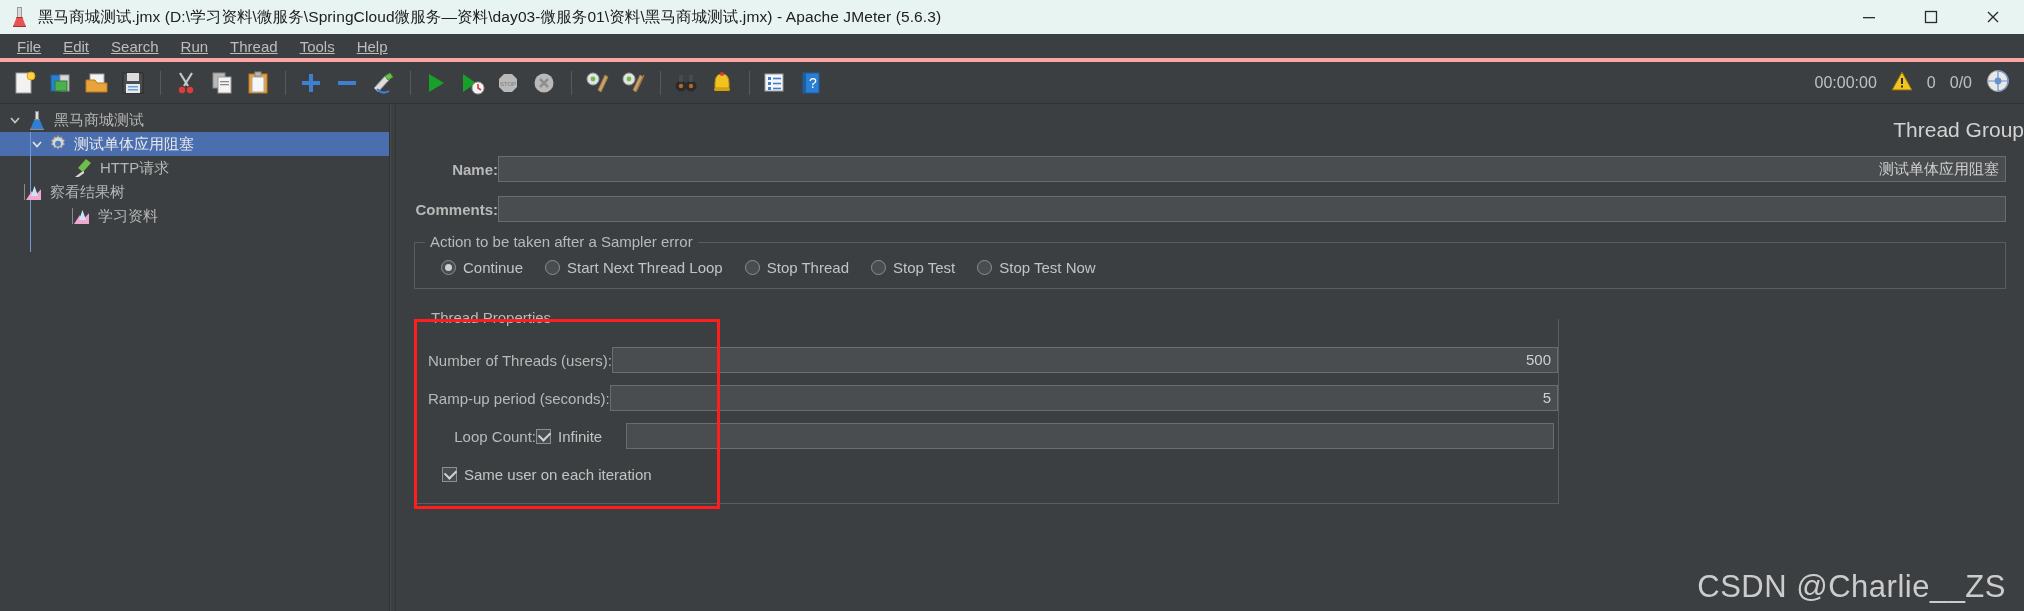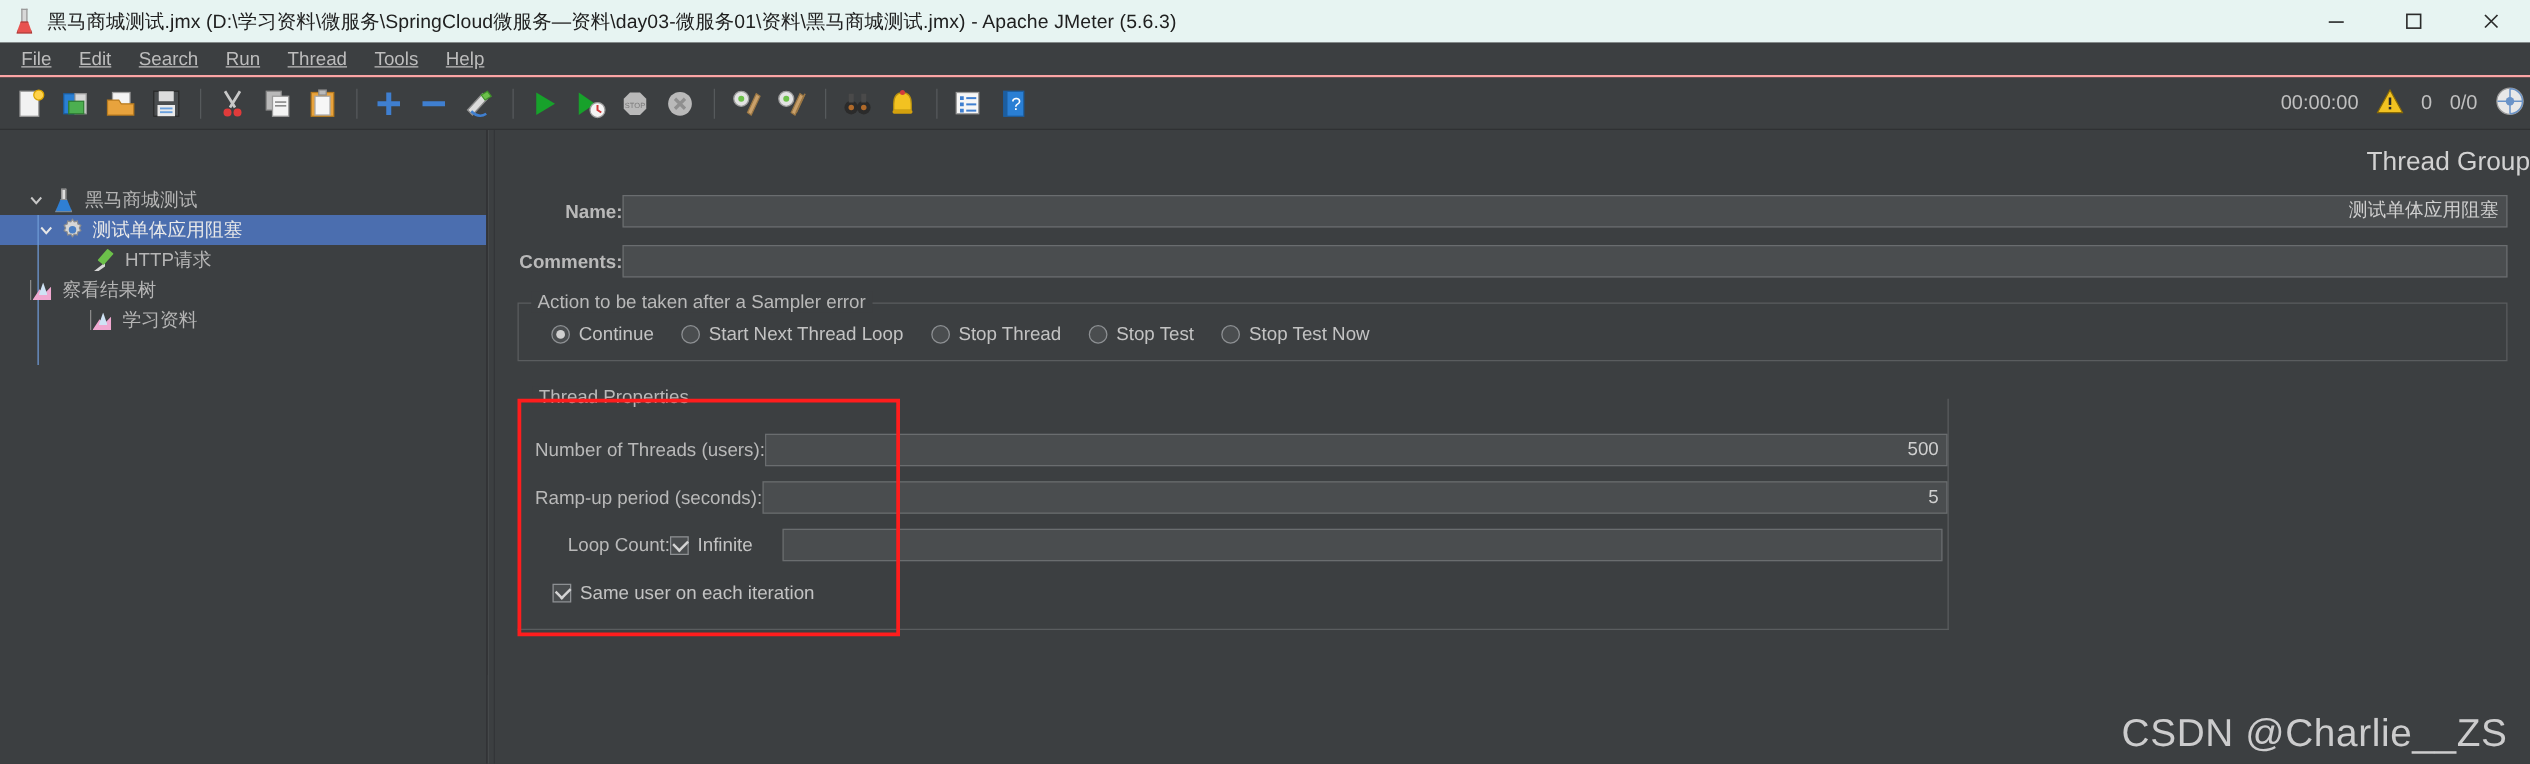--- a/index.html
+++ b/index.html
@@ -32,40 +32,40 @@
   .win-buttons { position:absolute; right:0; top:0; height:34px; display:flex; }
   .win-btn {
     width: 62px; height: 34px; display:flex; align-items:center; justify-content:center;
     color:#2b2b2b;
   }
   .win-btn svg { display:block; }
 
   
   .menubar {
     height: 28px; background: #3c3f41; display:flex; align-items:center;
-    padding-left: 6px; border-bottom: 2px solid #fca5a5;
+    padding-left: 6px; border-bottom: 4px solid #fca5a5;
   }
   .menu-item {
     font-size: 15px; color: #bdbdbd; padding: 3px 11px; cursor: default;
     white-space: nowrap;
   }
   .menu-item .acc { text-decoration: underline; }
 
   
   .toolbar {
     height: 42px; background: #3c3f41; display:flex; align-items:center;
     padding-left: 8px; position: relative; border-bottom: 1px solid #2f3133;
   }
   .tb-btn {
     width: 34px; height: 34px; margin-right: 2px; display:flex;
     align-items:center; justify-content:center; border-radius:2px; position:relative;
   }
   .tb-sep { width:1px; height:24px; background:#565a5c; margin: 0 8px; }
   .tb-right {
-    position:absolute; right: 4px; top:0; height:42px;
+    position:absolute; right: 14px; top:0; height:42px;
     display:flex; align-items:center; gap: 14px;
   }
   .tb-timer { font-size:16px; color:#c0c0c0; font-family:"Liberation Sans", sans-serif; }
   .tb-count { font-size:16px; color:#c0c0c0; }
 
   
   .body-split { display:flex; height: calc(611px - 34px - 28px - 42px); }
   .tree-pane {
     width: 390px; background: #3c3f41; position:relative; overflow:hidden;
     border-right: 1px solid #2f3133;
@@ -407,21 +407,21 @@
         </svg>
       </div>
     </div>
   </div>
 
   <div class="body-split">
 
     <div class="tree-pane">
       <div class="tree">
 
-        <div class="tree-row" style="padding-left:18px;margin-top:40px;">
+        <div class="tree-row" style="padding-left:4px;">
           <span class="twisty">
             <svg width="12" height="12" viewBox="0 0 12 12">
                 <path d="M2 4 L6 8.5 L10 4" stroke="#c7c7c7" stroke-width="1.6" fill="none"></path>
               </svg>
           </span>
           <span class="tree-icon ic-flask">
             <span class="f-neck"></span>
               <span class="f-body"></span>
           </span>
           <span>黑马商城测试</span>

